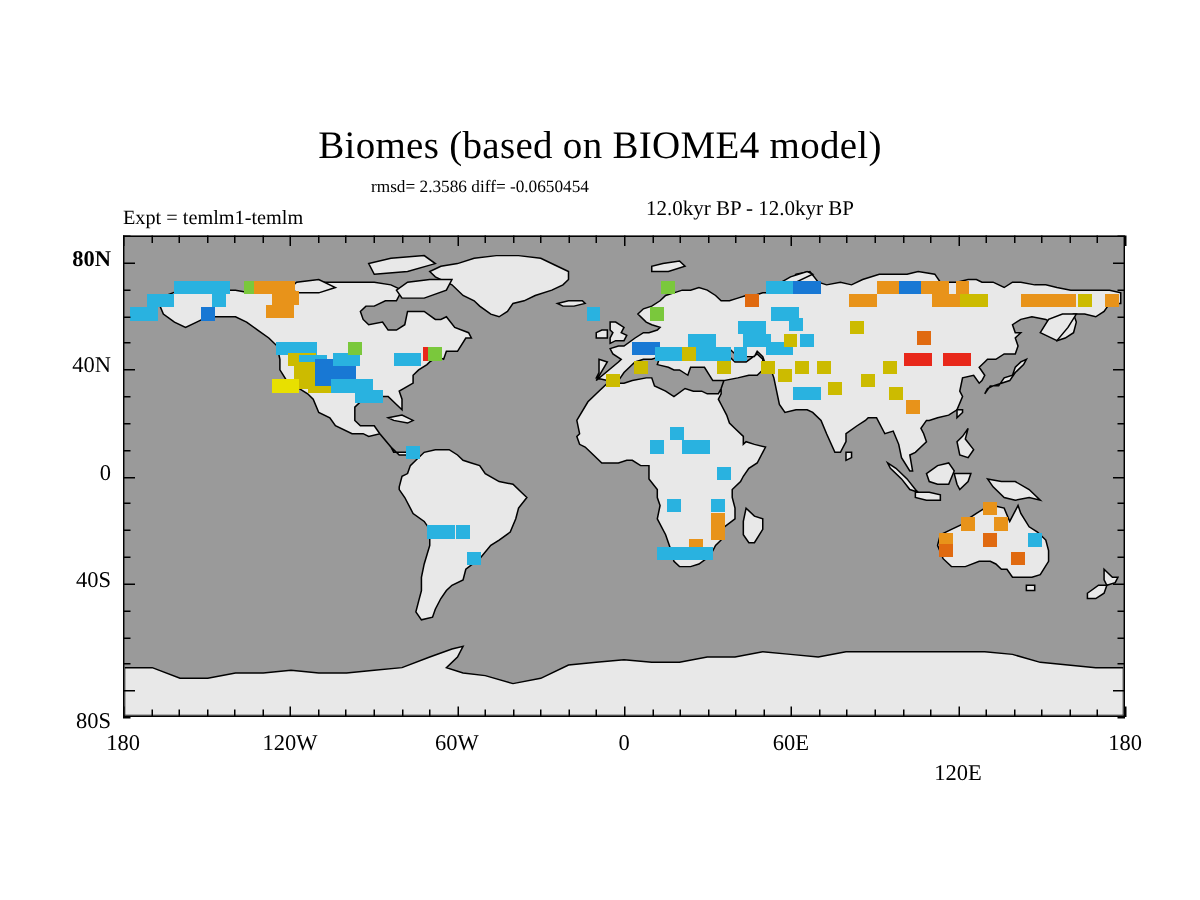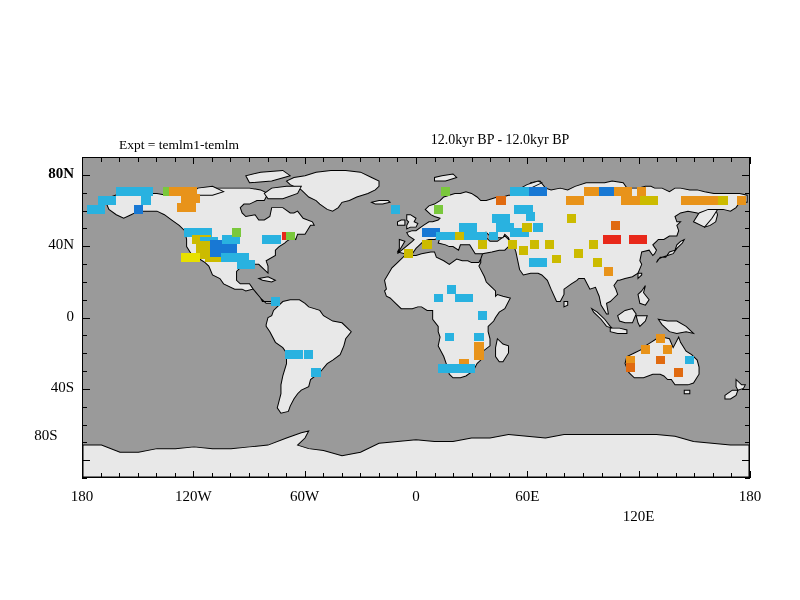--- a/index.html
+++ b/index.html
@@ -14,21 +14,21 @@
   .title{
     position:absolute;left:0;top:82px;width:800px;text-align:center;
     font-size:26px;color:#000;letter-spacing:.2px;white-space:nowrap;
   }
   .stats{
     position:absolute;left:0;top:119px;width:640px;text-align:center;
     font-size:11.5px;color:#000;white-space:nowrap;
   }
   .expt{
     position:absolute;left:82px;top:137px;
-    font-size:13.5px;color:#000;white-space:nowrap;margin-left:37px;
+    font-size:13.5px;color:#000;white-space:nowrap;
   }
   .period{
     position:absolute;left:0;top:132px;width:1000px;text-align:center;
     font-size:14px;color:#000;white-space:nowrap;
   }
 
   
   #plot{
     position:absolute;left:82px;top:157px;width:668px;height:321px;
     background:#9a9a9a;border:1.4px solid #000;box-sizing:border-box;
@@ -50,20 +50,22 @@
   .xlab{position:absolute;font-size:15px;color:#000;text-align:center;
         width:70px;white-space:nowrap;}
   .ylab{position:absolute;font-size:15px;color:#000;text-align:right;
         width:56px;white-space:nowrap;}
 </style>
 </head>
 <body>
 
 <div id="stage">
 
+  <div class="title">Biomes (based on BIOME4 model)</div>
+  <div class="stats">rmsd= 2.3586 diff= -0.0650454</div>
   <div class="expt">Expt = temlm1-temlm</div>
   <div class="period">12.0kyr BP - 12.0kyr BP</div>
 
   <div id="plot">
     <svg id="mapsvg" viewBox="0 0 360 180" preserveAspectRatio="none">
       <rect x="0" y="0" width="360" height="180" fill="#9a9a9a"></rect>
       <g id="landlayer">
           <polygon points="170.00,54.00 174.00,47.00 171.00,46.00 171.00,51.00 170.00,53.00 174.00,54.00 178.00,54.00 180.00,51.00 183.00,48.00 184.00,47.00 187.00,46.00 190.00,46.00 193.00,45.00 192.00,48.00 196.00,49.00 198.00,50.00 200.00,50.00 203.00,52.00 204.00,49.00 207.00,49.00 209.00,49.00 212.00,54.00 216.00,54.00 215.00,57.00 214.00,59.00 212.00,59.00 210.00,59.00 208.00,58.00 205.00,58.00 202.00,57.00 198.00,60.00 195.00,58.00 191.00,56.00 190.00,53.00 188.00,53.00 183.00,54.00 180.00,55.00 178.00,55.00 174.00,55.00 170.00,59.00 167.00,62.00 163.00,69.00 164.00,74.00 163.00,75.00 164.00,78.00 166.00,79.00 169.00,82.00 172.00,85.00 175.00,85.00 178.00,85.00 181.00,84.00 183.00,84.00 186.00,86.00 189.00,86.00 189.00,88.00 189.00,91.00 192.00,95.00 192.00,98.00 193.00,101.00 192.00,106.00 195.00,112.00 197.00,118.00 198.00,122.00 200.00,124.00 204.00,124.00 207.00,123.00 211.00,120.00 213.00,116.00 215.00,114.00 215.00,110.00 220.00,106.00 220.00,102.00 219.00,98.00 219.00,95.00 222.00,92.00 223.00,90.00 225.00,87.00 228.00,85.00 231.00,79.00 227.00,78.00 224.00,77.00 223.00,78.00 223.00,75.00 220.00,72.00 218.00,70.00 217.00,67.00 215.00,63.00 214.00,61.00 215.00,59.00 215.00,57.00 216.00,54.00 221.00,53.00 225.00,52.00 228.00,52.00 230.00,50.00 230.00,46.00 228.00,44.00 224.00,47.00 220.00,47.00 218.00,45.00 216.00,45.00 214.00,44.00 211.00,44.00 210.00,44.00 209.00,45.00 211.00,46.00 214.00,45.00 216.00,45.00 218.00,43.00 218.00,42.00 220.00,44.00 223.00,45.00 227.00,45.00 228.00,43.00 230.00,45.00 231.00,48.00 233.00,50.00 234.00,53.00 236.00,63.00 238.00,66.00 242.00,65.00 246.00,65.00 248.00,66.00 251.00,69.00 253.00,74.00 256.00,81.00 258.00,81.00 260.00,77.00 260.00,74.00 264.00,71.00 267.00,69.00 268.00,68.00 271.00,68.00 274.00,74.00 277.00,73.00 279.00,78.00 280.00,83.00 283.00,88.00 284.00,88.00 283.00,82.00 285.00,81.00 287.00,79.00 289.00,77.00 288.00,74.00 287.00,72.00 289.00,69.00 290.00,69.00 293.00,68.00 297.00,67.00 300.00,65.00 302.00,60.00 301.00,58.00 302.00,53.00 306.00,52.00 308.00,55.00 309.00,54.00 310.00,52.00 308.00,49.00 310.00,47.00 311.00,46.00 314.00,46.00 317.00,44.00 321.00,44.00 322.00,41.00 321.00,38.00 323.00,36.00 321.00,36.00 320.00,33.00 323.00,31.00 327.00,30.00 332.00,31.00 335.00,33.00 336.00,39.00 339.00,38.00 342.00,36.00 343.00,32.00 342.00,29.00 346.00,29.00 350.00,30.00 353.00,28.00 355.00,25.00 359.00,25.00 359.00,21.00 355.00,20.00 348.00,20.00 341.00,20.00 336.00,19.00 332.00,18.00 328.00,18.00 323.00,17.00 320.00,17.00 317.00,19.00 313.00,17.00 309.00,17.00 307.00,16.00 304.00,16.00 300.00,17.00 294.00,17.00 292.00,14.00 286.00,13.00 282.00,14.00 276.00,14.00 272.00,14.00 266.00,16.00 262.00,18.00 258.00,17.00 253.00,18.00 250.00,17.00 247.00,13.00 242.00,14.00 238.00,19.00 234.00,21.00 230.00,21.00 227.00,22.00 224.00,22.00 221.00,23.00 218.00,24.00 215.00,24.00 213.00,22.00 210.00,20.00 207.00,19.00 204.00,20.00 201.00,20.00 198.00,21.00 195.00,22.00 193.00,24.00 190.00,26.00 187.00,27.00 185.00,29.00 188.00,32.00 190.00,33.00 193.00,34.00 192.00,35.00 189.00,36.00 187.00,36.00 184.00,38.00 180.00,41.00 178.00,41.00 175.00,42.00 176.00,44.00 179.00,46.00 178.00,47.00 170.00,54.00" fill="#e8e8e8" stroke="#000000" stroke-width="0.55" shape-rendering="geometricPrecision"></polygon>
           <polygon points="12.00,24.00 14.00,29.00 18.00,32.00 22.00,34.00 26.00,32.00 28.00,31.00 32.00,30.00 36.00,30.00 40.00,30.00 44.00,32.00 48.00,35.00 52.00,38.00 55.00,41.00 56.00,46.00 56.00,50.00 59.00,55.00 63.00,57.00 66.00,59.00 68.00,61.00 70.00,66.00 74.00,68.00 76.00,71.00 82.00,74.00 86.00,74.00 88.00,75.00 92.00,74.00 96.00,79.00 99.00,82.00 102.00,82.00 103.00,81.00 100.00,81.00 97.00,81.00 96.00,79.00 92.00,74.00 90.00,71.00 89.00,71.00 88.00,71.00 85.00,71.00 83.00,69.00 83.00,64.00 86.00,61.00 90.00,61.00 92.00,60.00 95.00,60.00 98.00,63.00 100.00,65.00 100.00,61.00 99.00,58.00 104.00,55.00 104.00,52.00 106.00,50.00 109.00,48.00 110.00,47.00 113.00,45.00 115.00,46.00 116.00,43.00 120.00,43.00 123.00,38.00 125.00,38.00 124.00,36.00 119.00,34.00 116.00,30.00 114.00,31.00 112.00,31.00 108.00,28.00 102.00,28.00 101.00,33.00 98.00,35.00 95.00,35.00 93.00,32.00 88.00,33.00 86.00,31.00 85.00,28.00 87.00,26.00 90.00,26.00 94.00,24.00 98.00,24.00 100.00,20.00 96.00,18.00 90.00,17.00 85.00,17.00 80.00,17.00 75.00,17.00 70.00,17.00 65.00,18.00 60.00,18.00 55.00,19.00 50.00,20.00 45.00,21.00 40.00,20.00 35.00,20.00 30.00,19.00 25.00,19.00 20.00,20.00 15.00,22.00 12.00,24.00" fill="#e8e8e8" stroke="#000000" stroke-width="0.55" shape-rendering="geometricPrecision"></polygon>
           <polygon points="135.00,30.00 138.00,28.00 140.00,25.00 144.00,24.00 148.00,22.00 154.00,20.00 158.00,18.00 160.00,16.00 160.00,13.00 156.00,11.00 150.00,8.00 142.00,7.00 134.00,7.00 126.00,8.00 120.00,10.00 114.00,11.00 110.00,13.00 112.00,15.00 118.00,18.00 122.00,22.00 126.00,24.00 128.00,26.00 132.00,29.00 135.00,30.00" fill="#e8e8e8" stroke="#000000" stroke-width="0.55" shape-rendering="geometricPrecision"></polygon>
@@ -313,15 +315,15 @@
       <div class="xlab" style="left: 381px; top: 488px;">0</div>
       <div class="xlab" style="left: 492.333px; top: 488px;">60E</div>
       <div class="xlab" style="left: 603.667px; top: 508px;">120E</div>
       <div class="xlab" style="left: 715px; top: 488px;">180</div>
     </div>
   <div id="ylabels">
       <div class="ylab" style="left: 18px; top: 164.833px; font-weight: bold;">80N</div>
       <div class="ylab" style="left: 18px; top: 236.167px;">40N</div>
       <div class="ylab" style="left: 18px; top: 307.5px;">0</div>
       <div class="ylab" style="left: 18px; top: 378.833px;">40S</div>
-      <div class="ylab" style="left: 18px; top: 427px; text-align: center;">80S</div>
+      <div class="ylab" style="left: 18px; top: 473px;">80S</div>
     </div>
 </div>
 
 </body></html>

